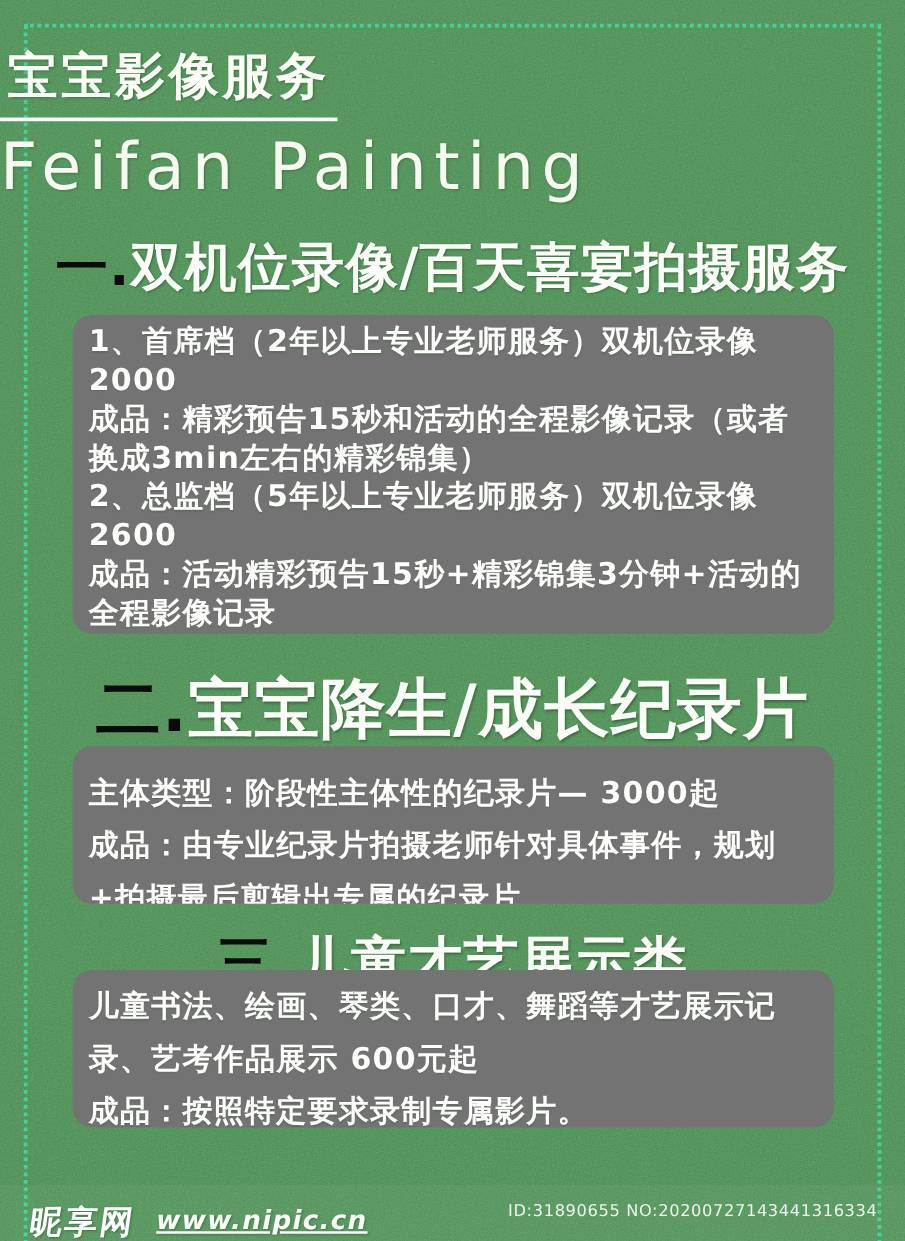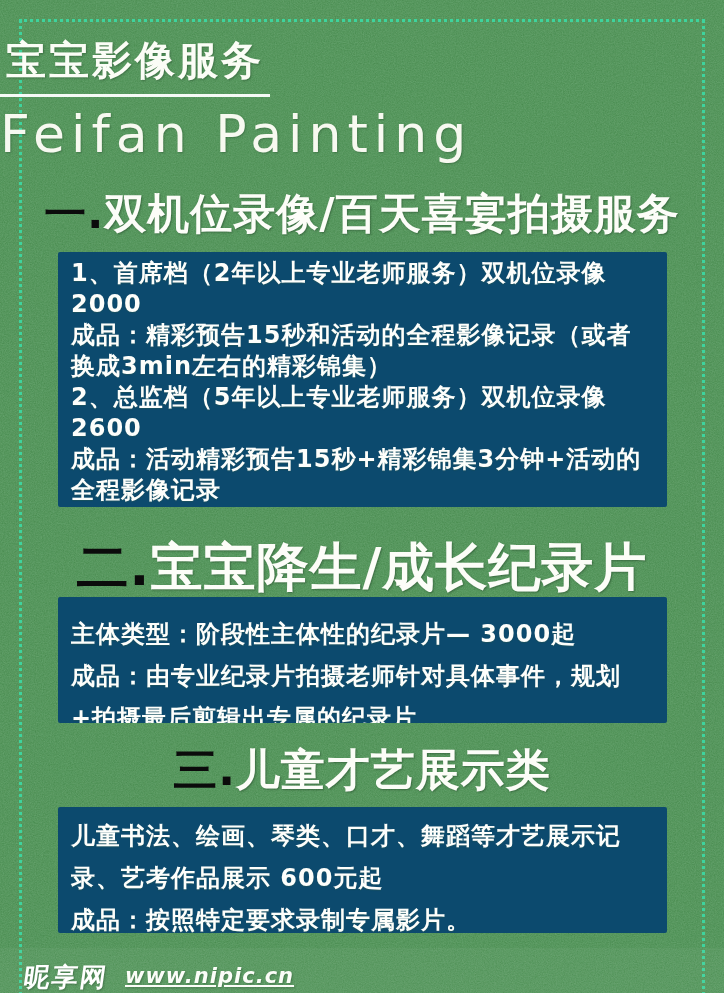--- a/index.html
+++ b/index.html
@@ -39,27 +39,27 @@
     white-space:nowrap;
   }
   .sec-heading .num{color:#0b0b0b;}
   .sec-heading .txt{color:#fcfdf8;text-shadow:1px 1px 2px rgba(20,45,25,.4);}
   #sec1-heading{top:186px;}
   #sec2-heading{top:533px;font-size:52px;}
   #sec3-heading{top:741px;font-size:44px;}
 
   .panel{
     position:absolute;left:58px;width:609px;
-    background:#0c4a6e;border-radius:2px;
+    background:#737373;border-radius:16px;
     box-sizing:border-box;padding:6px 13px;
     overflow:hidden;
   }
   #panel1{top:252px;height:255px;}
   #panel2{top:597px;height:126px;padding-top:16px;}
-  #panel3{top:807px;height:126px;padding-top:8px;}
+  #panel3{top:776px;height:126px;padding-top:8px;}
   .panel .line{
     color:#fdfefb;font-size:24px;font-weight:bold;letter-spacing:1px;
     line-height:31px;white-space:nowrap;
     text-shadow:0 1px 1px rgba(60,95,60,.3);
   }
   #panel2 .line,#panel3 .line{line-height:42px;}
 
   .footer{position:absolute;left:0;top:948px;width:100%;height:45px;
     background:rgba(255,255,255,.04);}
   .wm-logo{
@@ -139,16 +139,17 @@
 
     <div class="panel" id="panel3">
       <div class="line">儿童书法、绘画、琴类、口才、舞蹈等才艺展示记</div>
       <div class="line">录、艺考作品展示 600元起</div>
       <div class="line">成品：按照特定要求录制专属影片。</div>
     </div>
 
     <div class="footer">
       <span class="wm-logo">昵享网</span>
       <span class="wm-url">www.nipic.cn</span>
+      <span class="wm-id">ID:31890655 NO:20200727143441316334</span>
     </div>
 
   </div>
 </div>
 
 </body></html>

